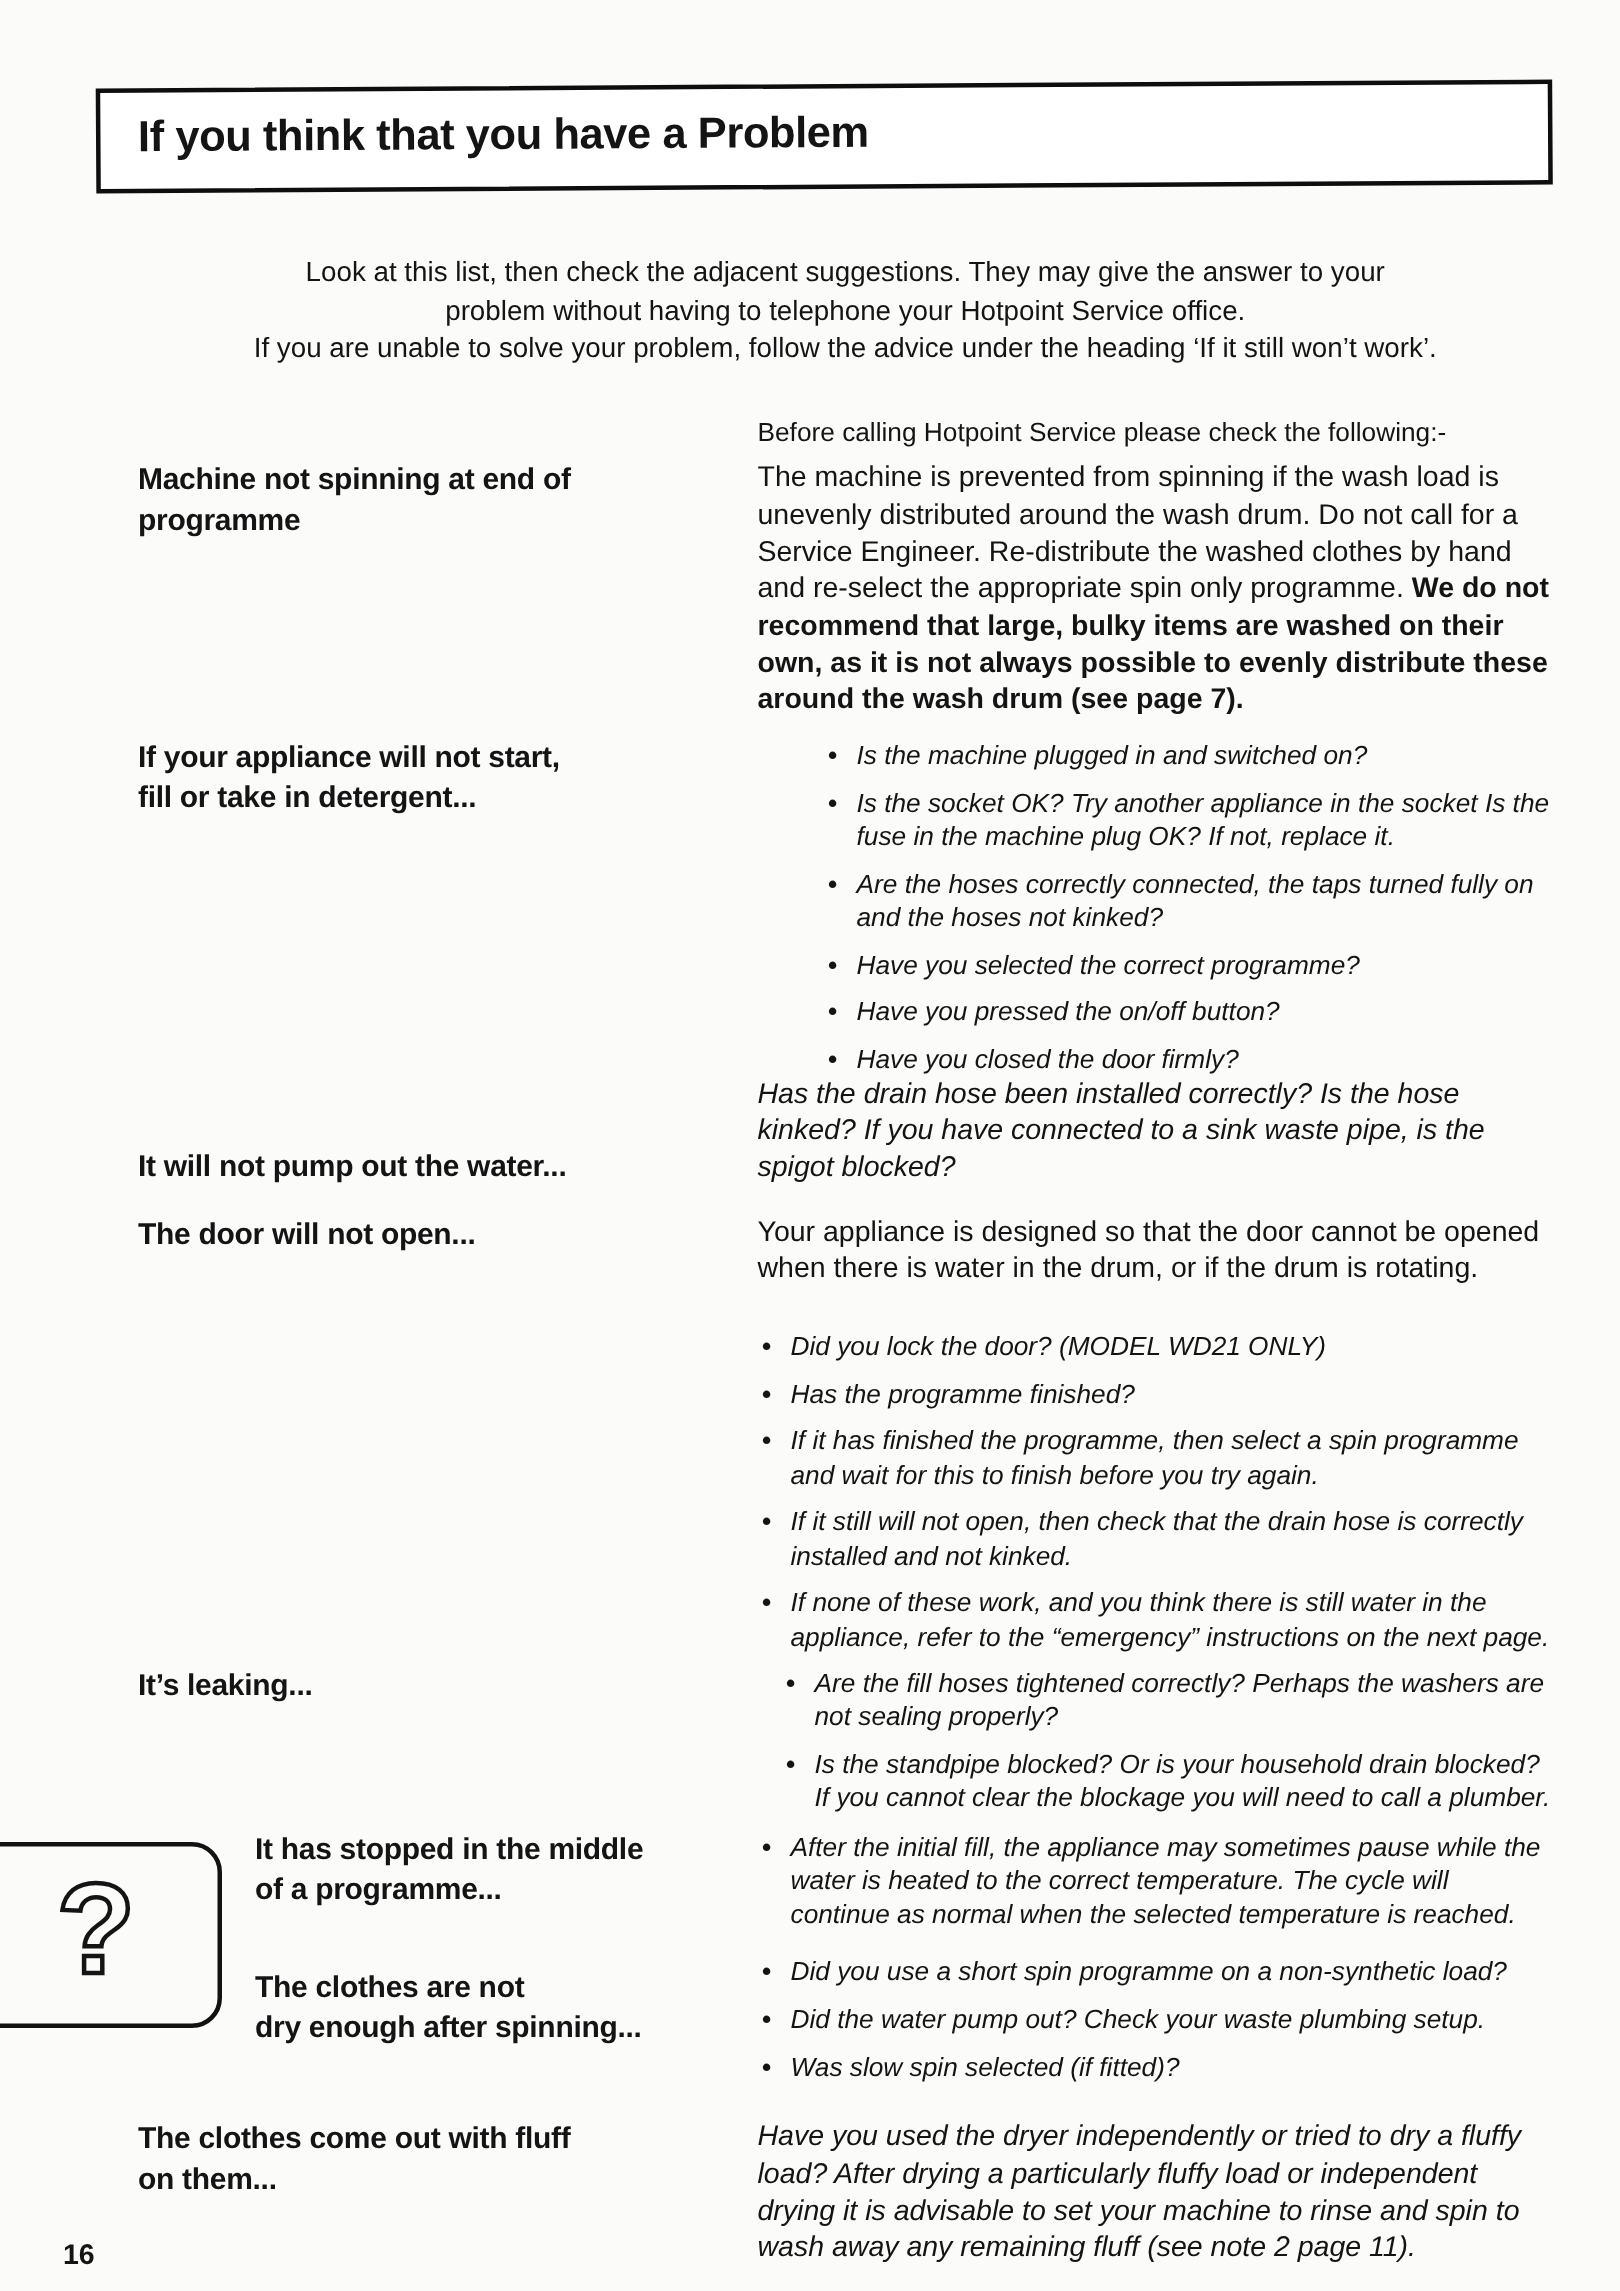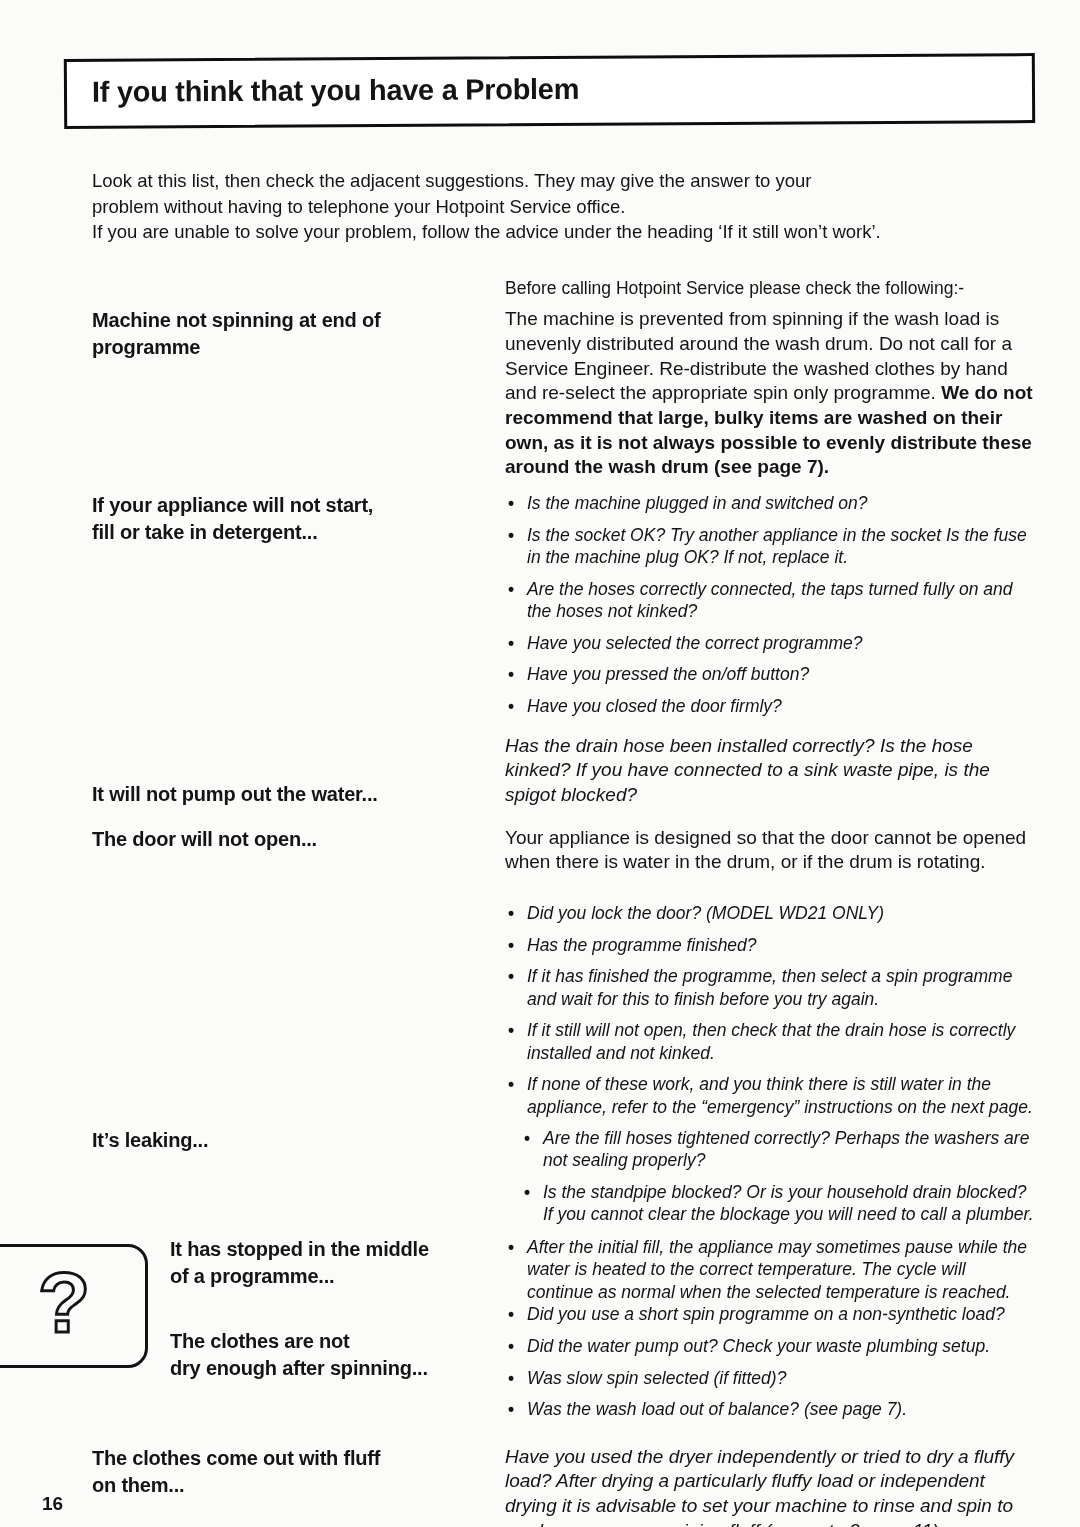--- a/index.html
+++ b/index.html
@@ -26,20 +26,21 @@
     font-size: 29px;
     font-weight: bold;
     letter-spacing: -0.3px;
   }
 
   .intro {
     margin: 0 0 32px 28px;
     font-size: 18.5px;
     line-height: 1.38;
     white-space: pre-line;
+    text-align: center;
   }
 
   
   .sec { display: flex; }
   .sec .left  { flex: 0 0 441px; box-sizing: border-box; padding-left: 28px; }
   .sec .right { flex: 1; min-width: 0; }
 
   .heading {
     font-size: 20px;
     font-weight: bold;
@@ -65,27 +66,27 @@
   .b::before {
     content: "\2022";
     position: absolute;
     left: 3px; top: 0;
     font-style: normal;
     font-weight: bold;
   }
   .b:last-child { margin-bottom: 0; }
 
   .mb12 { margin-bottom: 12px; }
-  .mb0  { margin-bottom: 16px; }
+  .mb0  { margin-bottom: 0; gap: 44px; }
   .mb18 { margin-bottom: 18px; align-items: flex-end; }
   .mb8  { margin-bottom: 8px; }
   .mb10 { margin-bottom: 10px; gap: 16px; }
   .mb24 { margin-bottom: 24px; }
   .gap12 { margin-top: 27px; }
-  .gap16 { }
+  .gap16 { margin-top: 16px; }
   .gap38 { margin-top: 38px; }
 
   
   .composite .left { position: relative; padding-left: 0; }
   .composite .heading { margin-left: 106px; }
   .qbox {
     position: absolute;
     left: -84px; top: 8px;
     width: 168px; height: 124px;
     border: 3.5px solid #121212;
@@ -197,21 +198,20 @@
 dry enough after spinning...</p>
     </div>
     <div class="right">
       <div>
         <div class="b">After the initial fill, the appliance may sometimes pause while the water is heated to the correct temperature. The cycle will continue as normal when the selected temperature is reached.</div>
       </div>
       <div class="gap16">
         <div class="b">Did you use a short spin programme on a non-synthetic load?</div>
         <div class="b">Did the water pump out? Check your waste plumbing setup.</div>
         <div class="b">Was slow spin selected (if fitted)?</div>
-        <div class="b">Was the wash load out of balance? (see page 7).</div>
       </div>
     </div>
   </div>
 
   <div class="sec">
     <div class="left">
       <p class="heading">The clothes come out with fluff
 on them...</p>
     </div>
     <div class="right">

